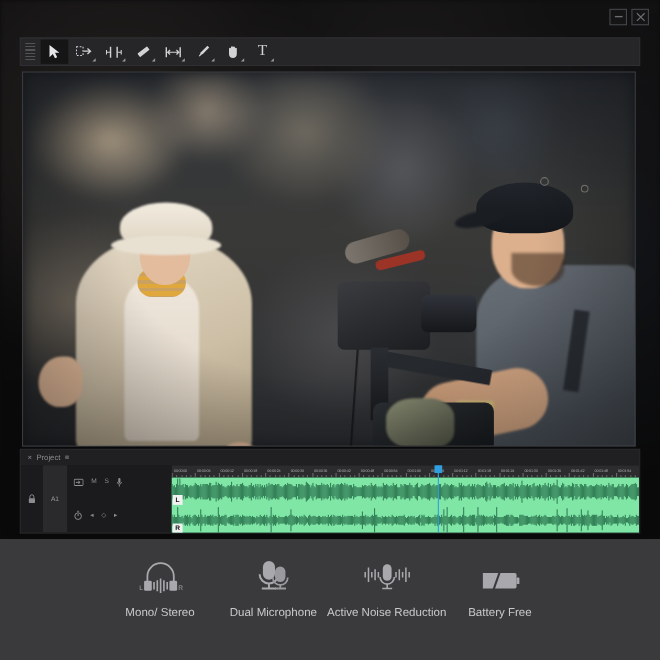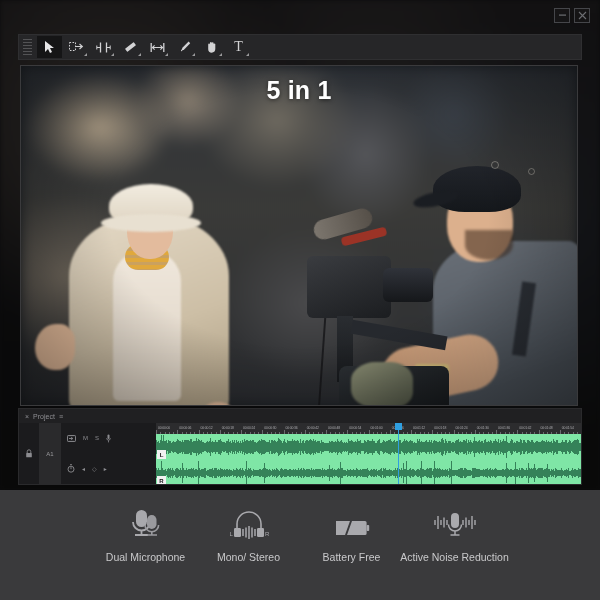--- a/index.html
+++ b/index.html
@@ -415,21 +415,20 @@
       <div class="rig-arm"></div>
       <div class="rig-arm2"></div>
       <div class="rig-handle"></div>
       <div class="rig-glove"></div>
       <div class="bokeh1"></div>
       <div class="bokeh2"></div>
       <div class="vignette"></div>
     </div>
 
     <div id="overlay">
-      <div id="headline">5 in 1</div>
     </div>
   </div>
 
   <div id="timeline">
 
     <div id="tl-tab">
       <span class="x">×</span>
       <span>Project</span>
       <span class="menu">≡</span>
     </div>
@@ -1470,64 +1469,64 @@
           </div>
       </div>
     </div>
   </div>
 </div>
 
 <div id="features">
 
   <div class="feature">
     <div class="ficon">
+      <svg width="44" height="34" viewBox="0 0 44 34">
+        <path d="M10 22 V16 a12 12 0 0 1 24 0 V22" fill="none" stroke="#a9a9ad" stroke-width="1.6"></path>
+        <rect x="7" y="20" width="7" height="9" rx="1.2" fill="#a9a9ad"></rect>
+        <rect x="30" y="20" width="7" height="9" rx="1.2" fill="#a9a9ad"></rect>
+        <text x="2.5" y="28" font-family="Liberation Sans, sans-serif" font-size="6" fill="#a9a9ad">L</text>
+        <text x="38" y="28" font-family="Liberation Sans, sans-serif" font-size="6" fill="#a9a9ad">R</text>
+        <path d="M16 21 V28 M19 19.5 V29.5 M22 18 V31 M25 19.5 V29.5 M28 21 V28" stroke="#a9a9ad" stroke-width="1.5"></path>
+      </svg>
+    </div>
+    <div class="flabel">Mono/ Stereo</div>
+  </div>
+
+  <div class="feature">
+    <div class="ficon">
       <svg width="40" height="34" viewBox="0 0 40 34">
         <rect x="10" y="2" width="11" height="17" rx="5.5" fill="#a9a9ad"></rect>
         <path d="M7 14 a8.5 8.5 0 0 0 17 0" fill="none" stroke="#a9a9ad" stroke-width="1.8"></path>
         <path d="M15.5 22.5 V27 M9 27 H22" stroke="#a9a9ad" stroke-width="1.8"></path>
         <rect x="21" y="7" width="9.5" height="14" rx="4.7" fill="#9a9a9e"></rect>
         <path d="M19 17 a6.8 6.8 0 0 0 13.6 0" fill="none" stroke="#9a9a9e" stroke-width="1.6"></path>
         <path d="M25.8 23.6 V27 M21 27 H31" stroke="#9a9a9e" stroke-width="1.6"></path>
       </svg>
     </div>
     <div class="flabel">Dual Microphone</div>
   </div>
 
-  <div class="feature">
-    <div class="ficon">
-      <svg width="44" height="34" viewBox="0 0 44 34">
-        <path d="M10 22 V16 a12 12 0 0 1 24 0 V22" fill="none" stroke="#a9a9ad" stroke-width="1.6"></path>
-        <rect x="7" y="20" width="7" height="9" rx="1.2" fill="#a9a9ad"></rect>
-        <rect x="30" y="20" width="7" height="9" rx="1.2" fill="#a9a9ad"></rect>
-        <text x="2.5" y="28" font-family="Liberation Sans, sans-serif" font-size="6" fill="#a9a9ad">L</text>
-        <text x="38" y="28" font-family="Liberation Sans, sans-serif" font-size="6" fill="#a9a9ad">R</text>
-        <path d="M16 21 V28 M19 19.5 V29.5 M22 18 V31 M25 19.5 V29.5 M28 21 V28" stroke="#a9a9ad" stroke-width="1.5"></path>
-      </svg>
-    </div>
-    <div class="flabel">Mono/ Stereo</div>
-  </div>
-
-
-  <div class="feature">
-    <div class="ficon">
-      <svg width="40" height="34" viewBox="0 0 40 34">
-        <path d="M4 13 h14 l-5 14 H4 Z" fill="#a9a9ad"></path>
-        <path d="M20 13 h13 a1.6 1.6 0 0 1 1.6 1.6 v10.8 a1.6 1.6 0 0 1 -1.6 1.6 H15 Z" fill="#a9a9ad"></path>
-        <rect x="34.6" y="17" width="2.6" height="6" rx="0.8" fill="#a9a9ad"></rect>
-      </svg>
-    </div>
-    <div class="flabel">Battery Free</div>
-  </div>
 
   <div class="feature">
     <div class="ficon">
       <svg width="54" height="34" viewBox="0 0 54 34">
         <rect x="23" y="5" width="8" height="15" rx="4" fill="#a9a9ad"></rect>
         <path d="M20.5 16.5 a6.5 6.5 0 0 0 13 0" fill="none" stroke="#a9a9ad" stroke-width="1.5"></path>
         <path d="M27 23 V27 M22.5 27 H31.5" stroke="#a9a9ad" stroke-width="1.5"></path>
         <path d="M19 12 V17 M16 9.5 V19.5 M13 12 V17 M10 8 V21 M7 12 V17" stroke="#a9a9ad" stroke-width="1.4"></path>
         <path d="M35 12 V17 M38 9.5 V19.5 M41 12 V17 M44 8 V21 M47 12 V17" stroke="#a9a9ad" stroke-width="1.4"></path>
       </svg>
     </div>
     <div class="flabel">Active Noise Reduction</div>
   </div>
 
+  <div class="feature">
+    <div class="ficon">
+      <svg width="40" height="34" viewBox="0 0 40 34">
+        <path d="M4 13 h14 l-5 14 H4 Z" fill="#a9a9ad"></path>
+        <path d="M20 13 h13 a1.6 1.6 0 0 1 1.6 1.6 v10.8 a1.6 1.6 0 0 1 -1.6 1.6 H15 Z" fill="#a9a9ad"></path>
+        <rect x="34.6" y="17" width="2.6" height="6" rx="0.8" fill="#a9a9ad"></rect>
+      </svg>
+    </div>
+    <div class="flabel">Battery Free</div>
+  </div>
+
 </div>
 
 </body></html>

